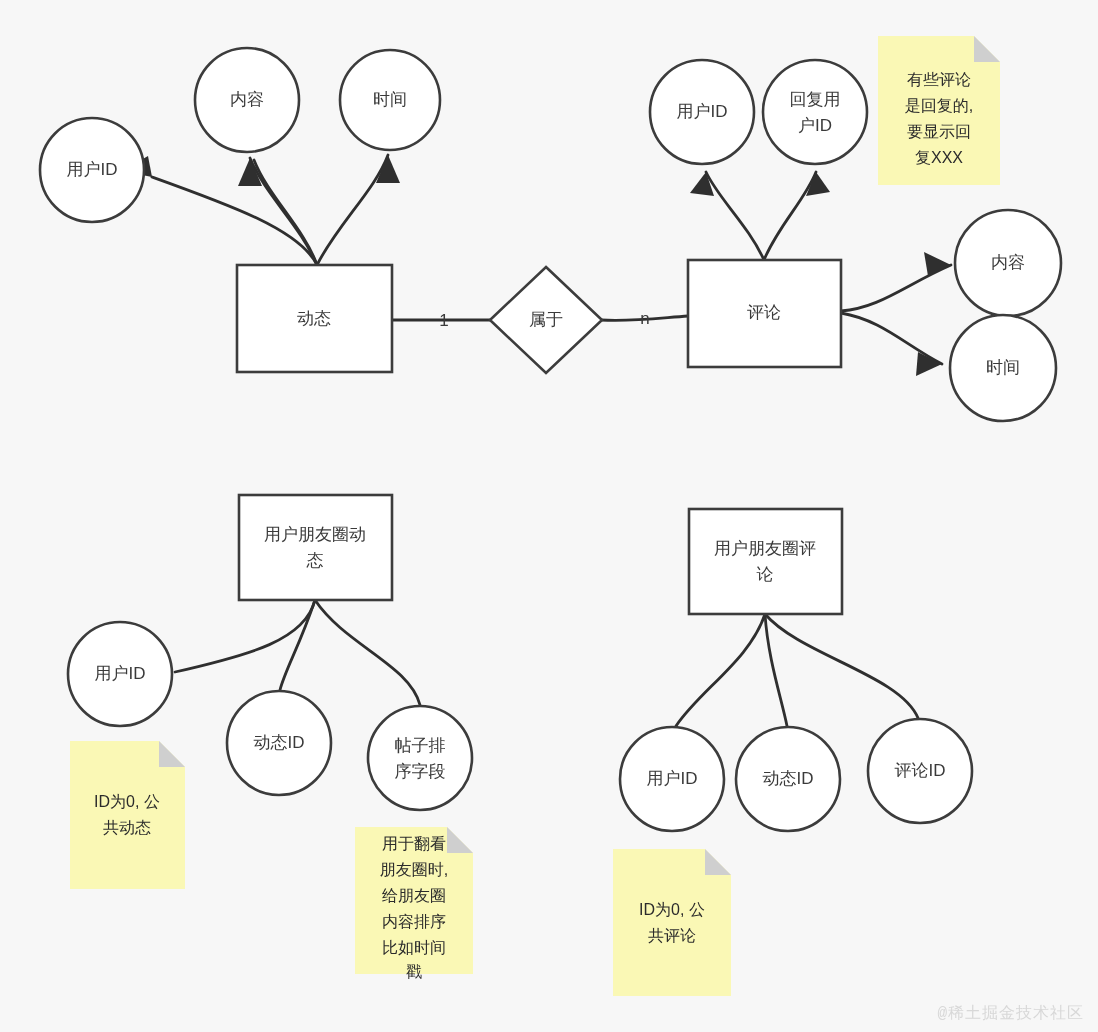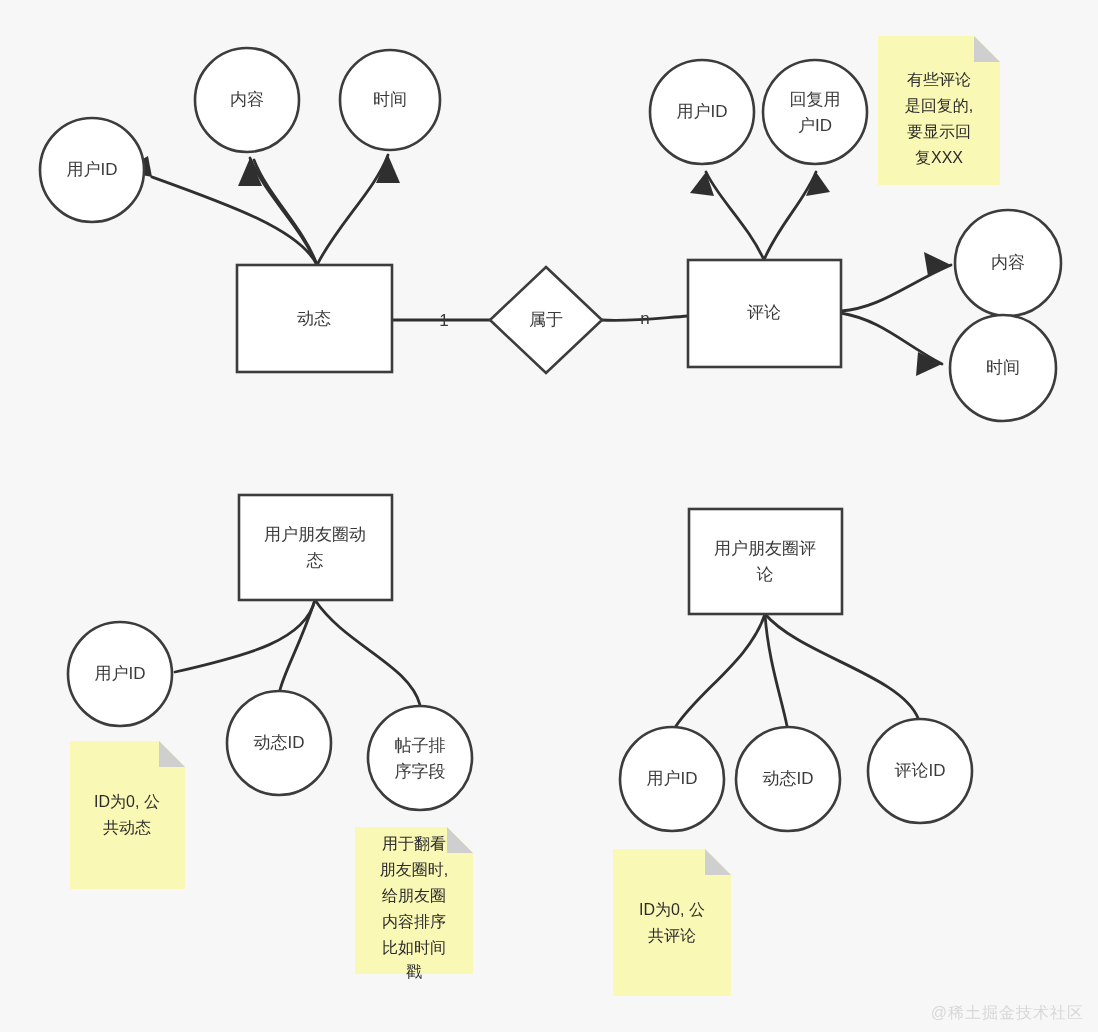--- a/index.html
+++ b/index.html
@@ -52,21 +52,21 @@
     fill: #3a3a3a;
     text-anchor: middle;
     dominant-baseline: middle;
   }
   .note-body { fill: #faf8b5; }
   .note-fold { fill: #cfcfcf; }
   .watermark {
     position: absolute;
     right: 14px;
     bottom: 8px;
-    font-family: Liberation Sans, sans-serif;
+    font-family: Liberation Mono, monospace;
     font-size: 16px;
     color: #d8d8d8;
     letter-spacing: 1px;
     user-select: none;
   }
 </style>
 </head>
 <body>
 
 <div id="canvas">

